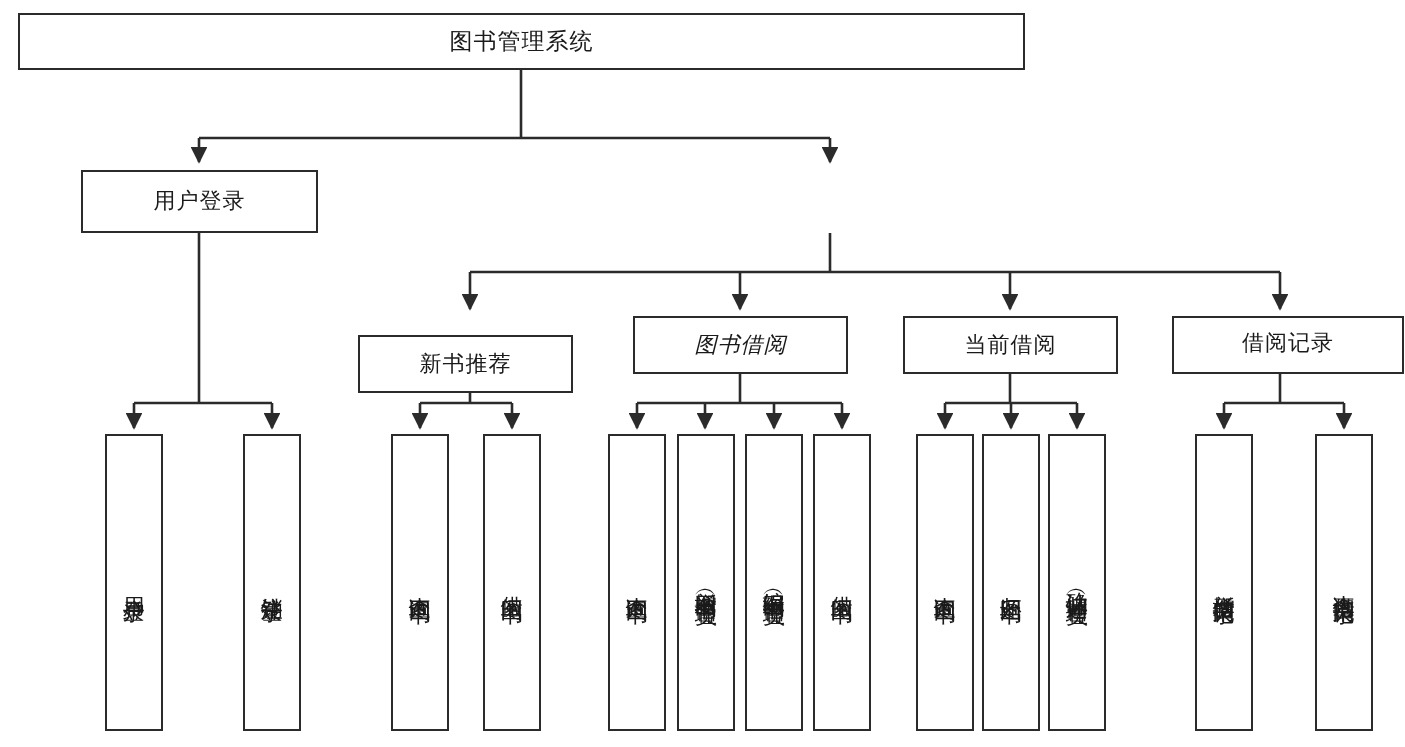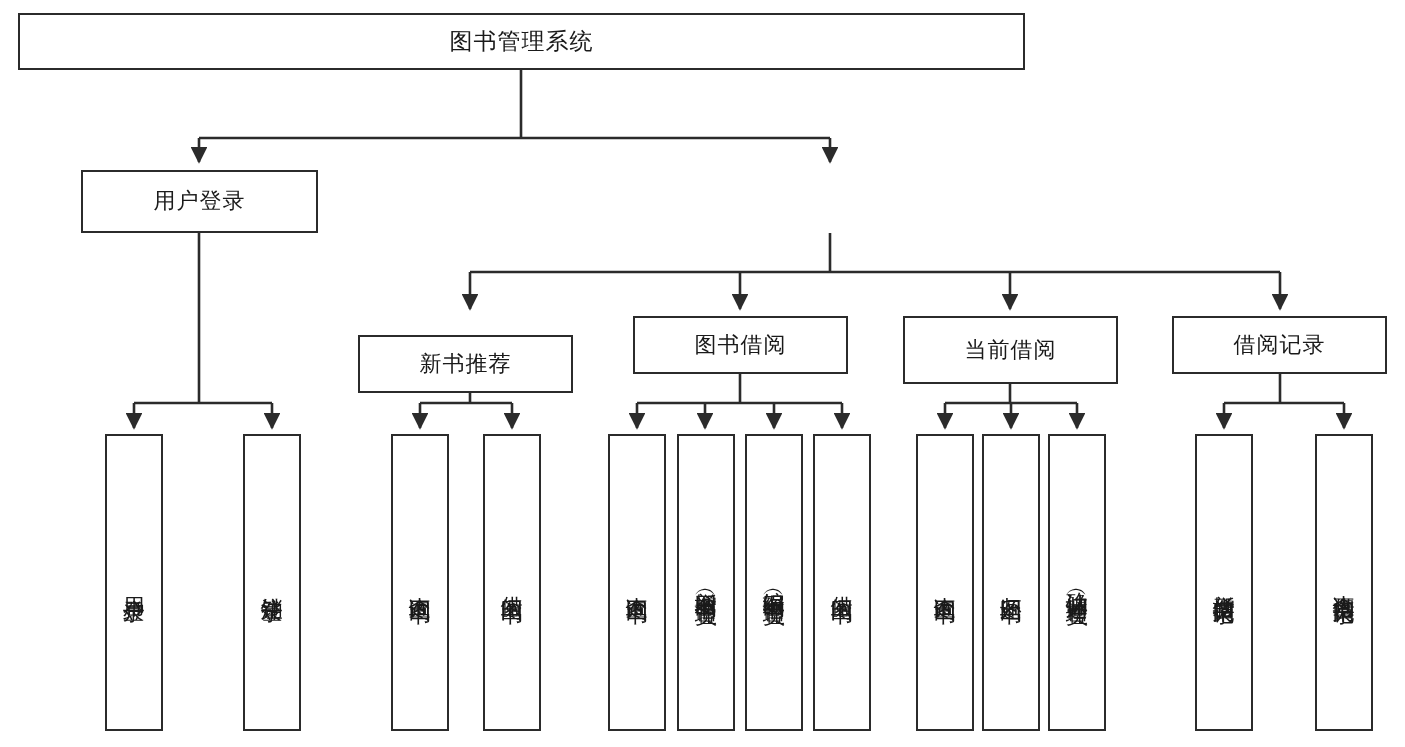--- a/index.html
+++ b/index.html
@@ -130,27 +130,27 @@
     <span class="lbl">图书管理系统</span>
   </div>
 
   <div class="node h" style="left:81px; top:170px; width:237px; height:63px;">
     <span class="lbl">用户登录</span>
   </div>
 
   <div class="node h" style="left:358px; top:316px; width:215px; height:58px;margin-top:19px;">
     <span class="lbl">新书推荐</span>
   </div>
-  <div class="node h" style="left:633px; top:316px; width:215px; height:58px;">
+  <div class="node h" style="left:633px; top:316px; width:215px; height:58px;font-style:italic;">
     <span class="lbl">图书借阅</span>
   </div>
-  <div class="node h" style="left:903px; top:316px; width:215px; height:68px;">
+  <div class="node h" style="left:903px; top:316px; width:215px; height:58px;">
     <span class="lbl">当前借阅</span>
   </div>
-  <div class="node h" style="left:1172px; top:316px; width:215px; height:58px;">
+  <div class="node h" style="left:1172px; top:316px; width:232px; height:58px;font-family:Liberation Mono, monospace;">
     <span class="lbl">借阅记录</span>
   </div>
 
   <div class="node v" style="left:105px; top:434px; width:58px; height:297px;">
     <span class="lbl">用户登录</span>
   </div>
   <div class="node v" style="left:243px; top:434px; width:58px; height:297px;">
     <span class="lbl">注销登录</span>
   </div>
 

